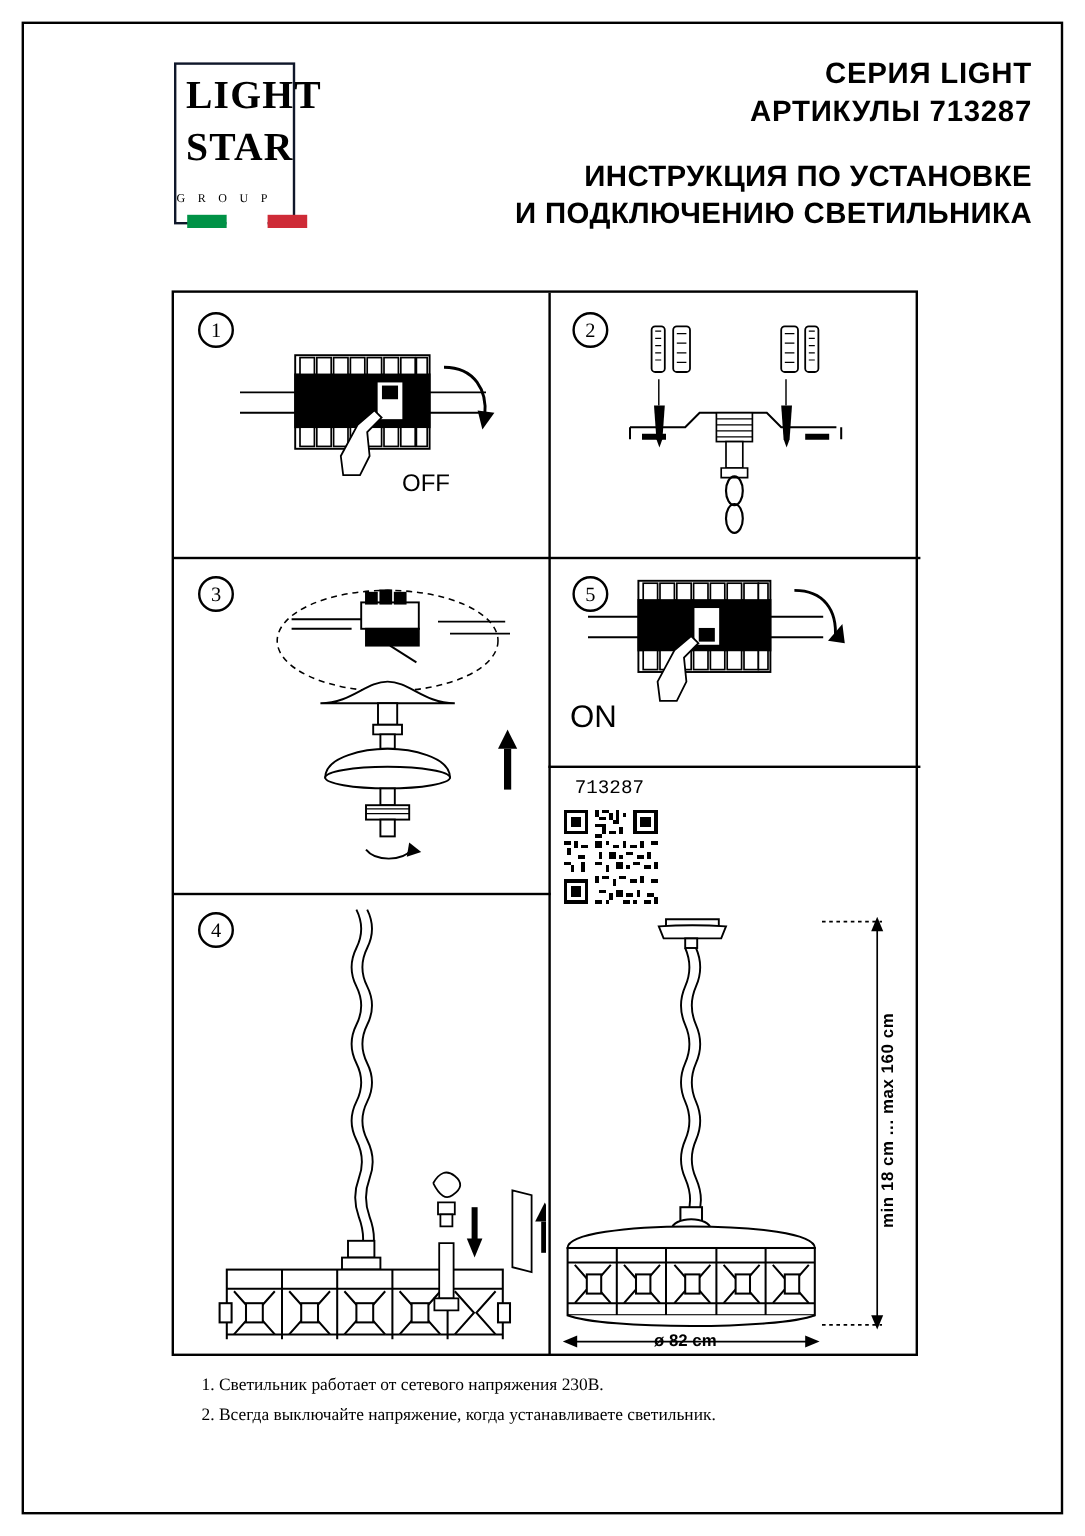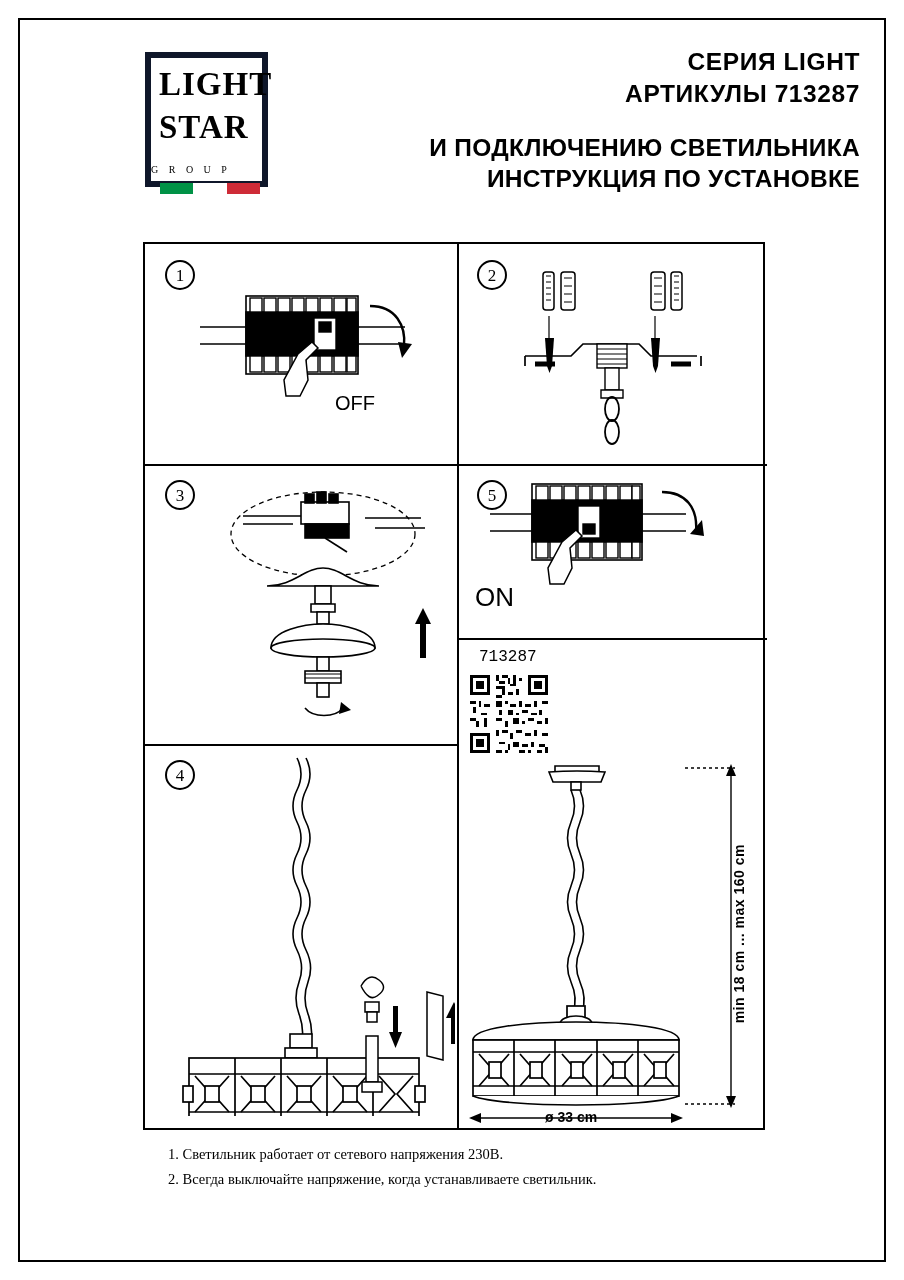--- a/index.html
+++ b/index.html
@@ -21,22 +21,22 @@
 
   
   .header {
     position: absolute;
     left: 40px; top: 40px;
     width: 824px; height: 175px;
   }
   .logo-box {
     position: absolute;
     left: 105px; top: 12px;
-    width: 123px; height: 135px;
-    border: 6px solid #0f172a;
+    width: 101px; height: 135px;
+    border: 2px solid #0f172a;
     background: #fff;
   }
   .logo-text {
     font-family: "Liberation Serif", serif;
     font-weight: bold;
     font-size: 33px;
     line-height: 33px;
     letter-spacing: 1px;
     padding: 10px 0 0 8px;
   }
@@ -175,22 +175,22 @@
       <span class="flag-g"></span>
         <span class="flag-w"></span>
         <span class="flag-r"></span>
     </div>
   </div>
 
   <div class="head-right">
     <div class="series-line">СЕРИЯ LIGHT</div>
     <div class="art-line">АРТИКУЛЫ 713287</div>
     <div class="instr">
+      <div>ИНСТРУКЦИЯ ПО УСТАНОВКЕ</div>
       <div>И ПОДКЛЮЧЕНИЮ СВЕТИЛЬНИКА</div>
-      <div>ИНСТРУКЦИЯ ПО УСТАНОВКЕ</div>
     </div>
   </div>
 </div>
 
 <div class="frame">
 
   <div class="div-h1"></div>
   <div class="div-v1"></div>
   <div class="div-h2"></div>
   <div class="div-v2"></div>
@@ -533,19 +533,19 @@
     <polygon points="268,352 263,340 273,340" fill="#000"></polygon>
 
     <g stroke="#000" stroke-width="1.4" fill="none">
       <line x1="10" y1="362" x2="216" y2="362"></line>
     </g>
     <polygon points="6,362 18,357 18,367" fill="#000"></polygon>
     <polygon points="220,362 208,357 208,367" fill="#000"></polygon>
   </svg>
 
   <div class="dim-v-label">min 18 cm ... max 160 cm</div>
-  <div class="dim-h-label">ø 33 cm</div>
+  <div class="dim-h-label">ø 82 cm</div>
 </div>
 
 <div class="notes">
   <div>1. Светильник работает от сетевого напряжения 230В.</div>
   <div>2. Всегда выключайте напряжение, когда устанавливаете светильник.</div>
 </div>
 
 </body></html>

